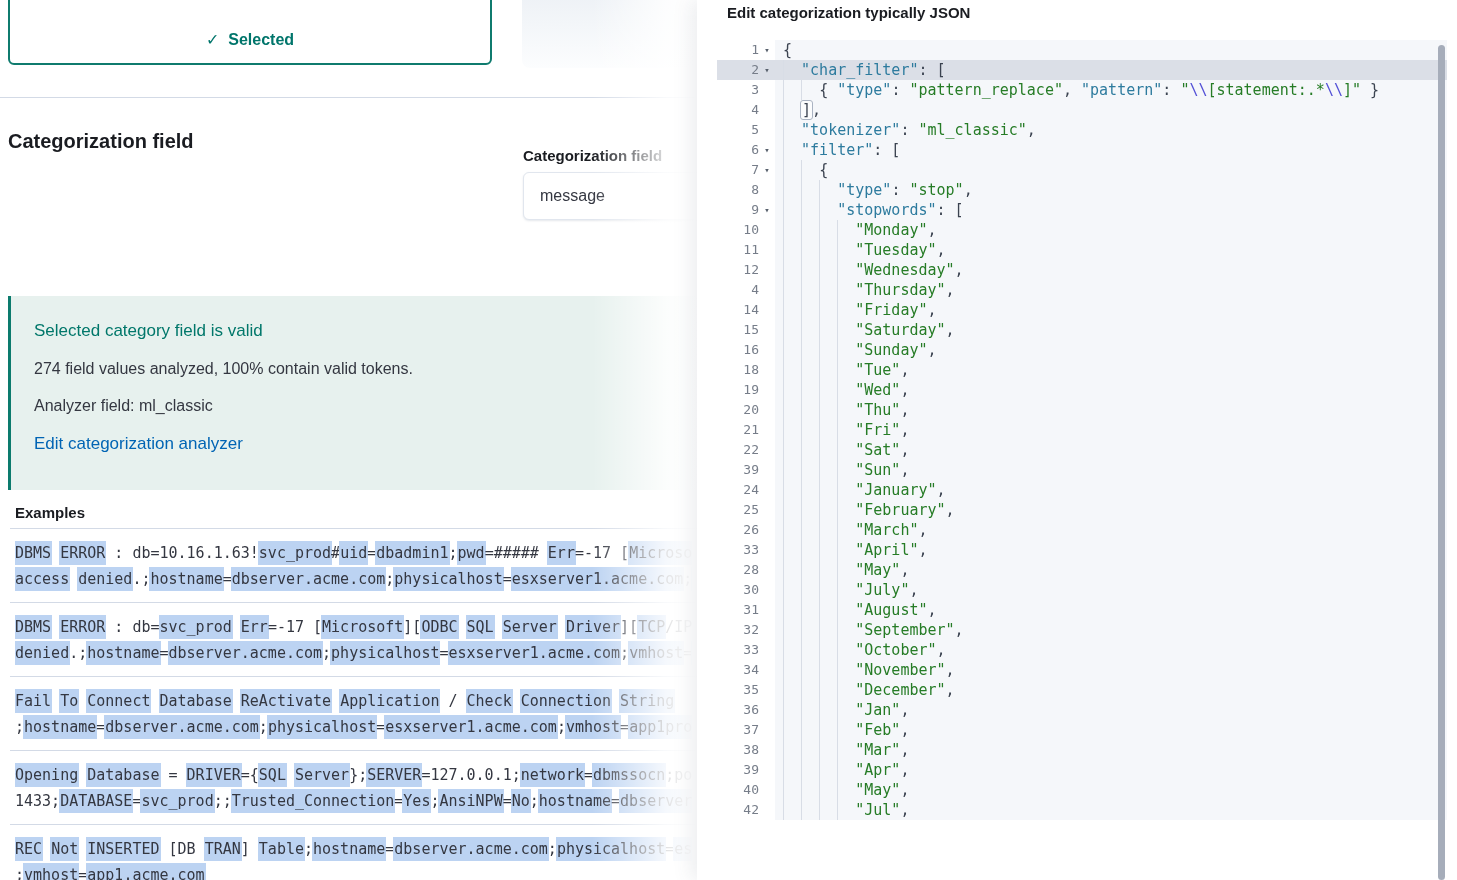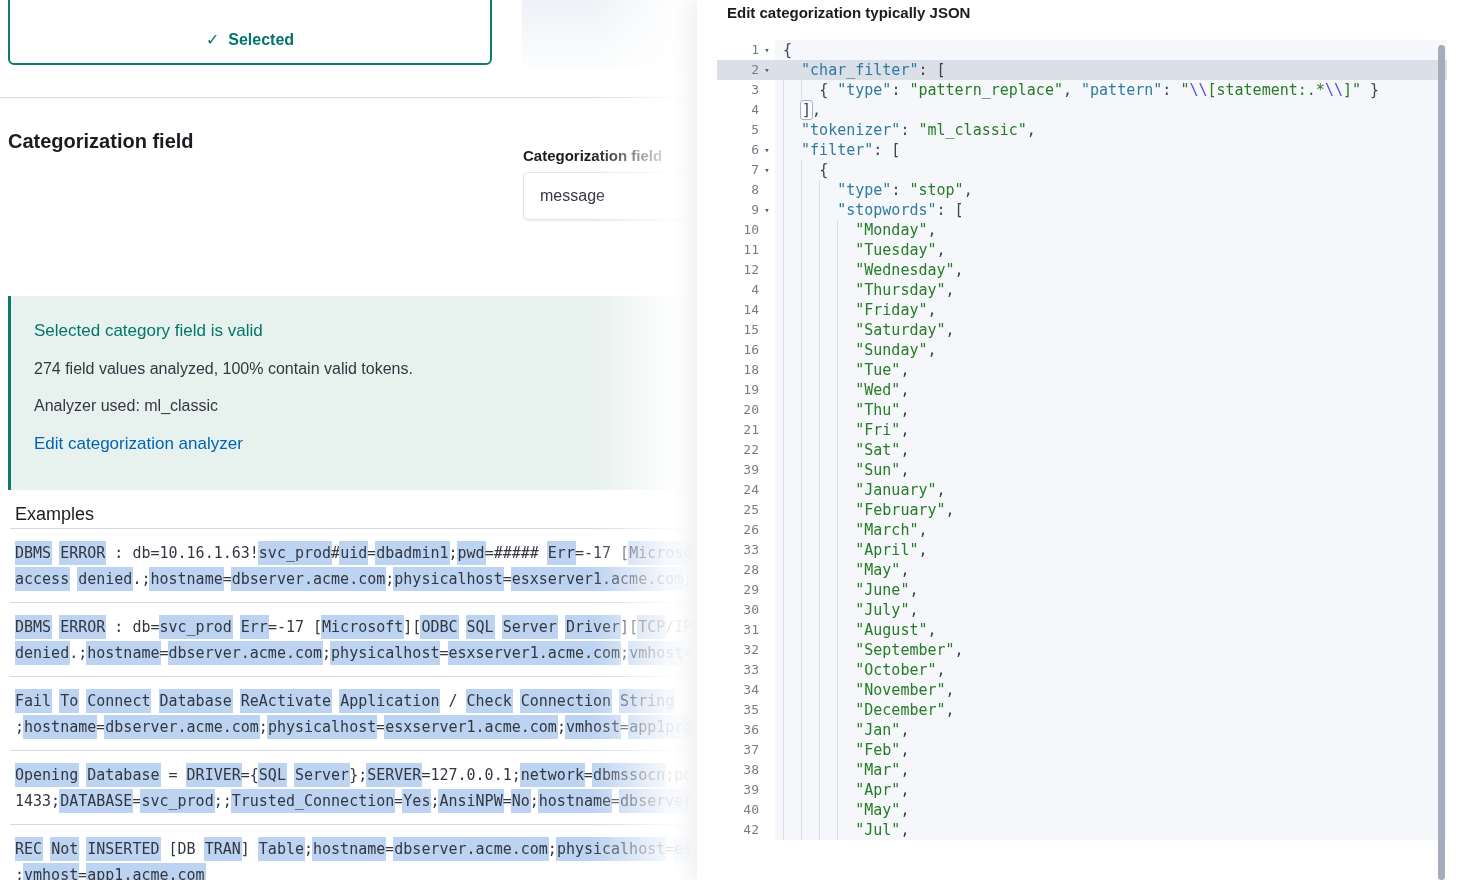--- a/index.html
+++ b/index.html
@@ -37,21 +37,21 @@
   }
 
   .callout {
     position:absolute; left:8px; top:296px; width:689px; height:194px;
     background:#e7f1ee; border-left:3px solid #0c7b6d; padding:25px 0 0 23px;
   }
   .callout-title { margin:0 0 19px 0; font-size:17px; font-weight:400; color:#01776a; }
   .callout-text { margin:0 0 19px 0; font-size:16px; color:#343741; }
   .callout-link { display:inline-block; font-size:17px; color:#0064b4; cursor:pointer; text-decoration:none; }
 
-  .examples-label { position:absolute; left:15px; top:504px; font-size:18px; font-weight:400; color:#1a1c21; }
+  .examples-label { position:absolute; left:15px; top:504px; font-size:15px; font-weight:700; color:#1a1c21; }
   .examples-table { position:absolute; left:10px; top:528px; width:687px; border-top:1px solid #d3dae6; }
   .example-row { padding:11px 5px 10px 5px; border-bottom:1px solid #d3dae6; }
   .example-line {
     white-space:pre; overflow:hidden; height:26px;
     font-family:"DejaVu Sans Mono", monospace; font-size:15px; line-height:26px; color:#343741;
   }
   .tok { background:#bcd3f2; padding:3px 1px; margin:0 -1px; }
 
   .fade-overlay {
     position:absolute; left:592px; top:0; width:105px; height:880px; z-index:5; pointer-events:none;
@@ -98,21 +98,21 @@
   <h3 class="section-title">Categorization field</h3>
 
   <div class="field-label">Categorization field</div>
   <div class="field-select">
     <span>message</span>
   </div>
 
   <div class="callout">
     <p class="callout-title">Selected category field is valid</p>
     <p class="callout-text">274 field values analyzed, 100% contain valid tokens.</p>
-    <p class="callout-text">Analyzer used: ml_classic</p>
+    <p class="callout-text">Analyzer field: ml_classic</p>
     <a class="callout-link">Edit categorization analyzer</a>
   </div>
 
   <div class="examples-label">Examples</div>
   <div class="examples-table" id="examples-table">
       <div class="example-row">
         <div class="example-line"><span class="tok">DBMS</span><span> </span><span class="tok">ERROR</span><span> : db=10.16.1.63!</span><span class="tok">svc_prod</span><span>#</span><span class="tok">uid</span><span>=</span><span class="tok">dbadmin1</span><span>;</span><span class="tok">pwd</span><span>=##### </span><span class="tok">Err</span><span>=-17 [</span><span class="tok">Microsoft</span></div>
         <div class="example-line"><span class="tok">access</span><span> </span><span class="tok">denied</span><span>.;</span><span class="tok">hostname</span><span>=</span><span class="tok">dbserver.acme.com</span><span>;</span><span class="tok">physicalhost</span><span>=</span><span class="tok">esxserver1.acme.com</span><span>;</span><span class="tok">vmhost</span></div>
       </div>
       <div class="example-row">
@@ -268,25 +268,20 @@
         <span class="g">33</span>
         <span class="f"></span>
         <span class="c" style="background-image: repeating-linear-gradient(to right, rgb(216, 221, 230) 0px, rgb(216, 221, 230) 1px, transparent 1px, transparent 18.08px); background-size: 65.28px 100%; background-repeat: no-repeat; background-position: 8px 0px;"><span>        </span><span class="s">"April"</span><span class="p">,</span></span>
       </div>
       <div class="cl">
         <span class="g">28</span>
         <span class="f"></span>
         <span class="c" style="background-image: repeating-linear-gradient(to right, rgb(216, 221, 230) 0px, rgb(216, 221, 230) 1px, transparent 1px, transparent 18.08px); background-size: 65.28px 100%; background-repeat: no-repeat; background-position: 8px 0px;"><span>        </span><span class="s">"May"</span><span class="p">,</span></span>
       </div>
       <div class="cl">
-        <span class="g">29</span>
-        <span class="f"></span>
-        <span class="c" style="background-image: repeating-linear-gradient(to right, rgb(216, 221, 230) 0px, rgb(216, 221, 230) 1px, transparent 1px, transparent 18.08px); background-size: 65.28px 100%; background-repeat: no-repeat; background-position: 8px 0px;"><span>        </span><span class="s">"June"</span><span class="p">,</span></span>
-      </div>
-      <div class="cl">
         <span class="g">30</span>
         <span class="f"></span>
         <span class="c" style="background-image: repeating-linear-gradient(to right, rgb(216, 221, 230) 0px, rgb(216, 221, 230) 1px, transparent 1px, transparent 18.08px); background-size: 65.28px 100%; background-repeat: no-repeat; background-position: 8px 0px;"><span>        </span><span class="s">"July"</span><span class="p">,</span></span>
       </div>
       <div class="cl">
         <span class="g">31</span>
         <span class="f"></span>
         <span class="c" style="background-image: repeating-linear-gradient(to right, rgb(216, 221, 230) 0px, rgb(216, 221, 230) 1px, transparent 1px, transparent 18.08px); background-size: 65.28px 100%; background-repeat: no-repeat; background-position: 8px 0px;"><span>        </span><span class="s">"August"</span><span class="p">,</span></span>
       </div>
       <div class="cl">

